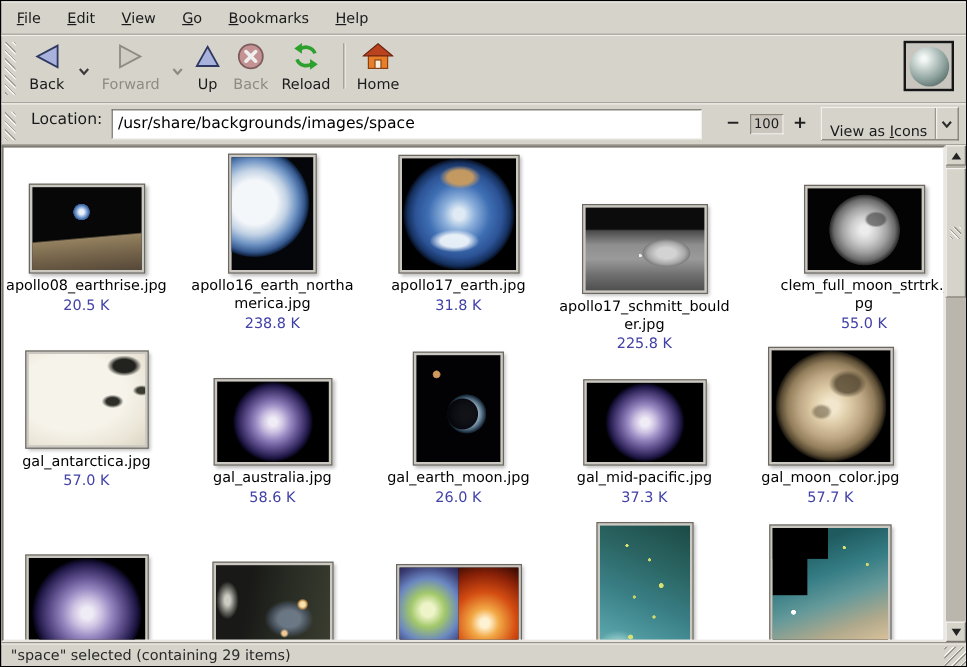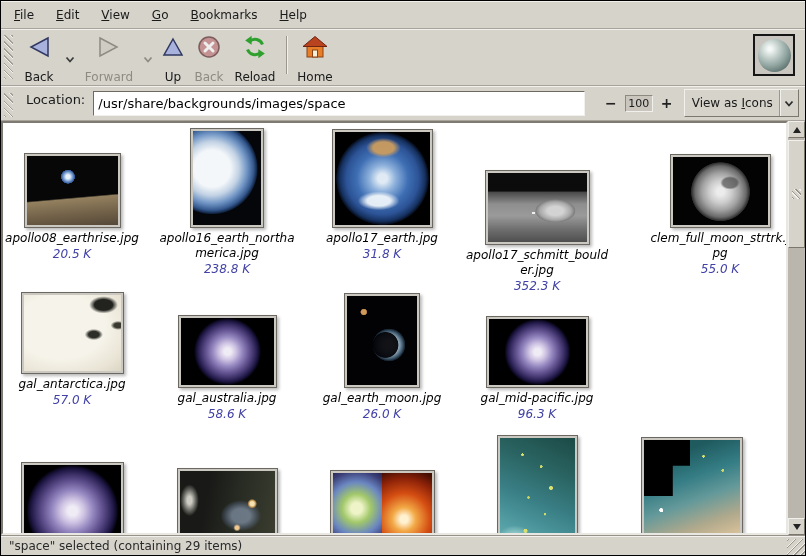--- a/index.html
+++ b/index.html
@@ -16,49 +16,49 @@
   .mn { text-decoration:underline; }
 
   
   .toolbar { height:57px; display:flex; align-items:flex-start; padding:3px 4px 0 2px;
              border-bottom:1px solid #a8a49b; box-shadow:inset 0 1px 0 #f2f0ec; }
   .handle { width:9px; height:44px; margin:3px 3px 0 1px;
             background:repeating-linear-gradient(45deg,#f4f2ee 0 1px,#a39f96 1px 2px,var(--chrome) 2px 5px); }
   .handle.short { height:24px; margin-top:4px; }
   .tbtn { display:flex; flex-direction:column; align-items:center; justify-content:flex-start; padding-top:2px; }
   .tbtn .ticon { height:26px; display:flex; align-items:center; justify-content:center; }
-  .tbtn .tlabel { margin-top:10px; line-height:14px;text-align:center; }
+  .tbtn .tlabel { margin-top:3px; line-height:14px;text-align:center; }
   .tlabel.disabled { color:#8e8b83; }
   .tchev { width:16px; display:flex; justify-content:center; align-self:flex-start; margin-top:20px; }
   .tsep { width:1px; height:38px; background:#9b978e; box-shadow:1px 0 0 #f2f0ec; margin:4px 6px 0 6px; }
   .throbber-frame { margin-left:auto; margin-right:6px; margin-top:2px; width:42px; height:42px;
                     border:2px solid #161616; background:#c9c6bf; display:flex; align-items:center; justify-content:center; }
   .throbber { width:33px; height:33px; border-radius:50%;
               background:radial-gradient(circle at 36% 30%, #f4f8f6 0 6%, #c6d2ce 28%, #90a4a0 55%, #5d716e 80%, #32403e 100%); }
 
   
   .locationbar { height:35px; display:flex; align-items:center; padding:0 6px 0 2px;
                  border-bottom:1px solid #a8a49b; box-shadow:inset 0 1px 0 #f2f0ec; }
   .loc-label { margin:0 8px 8px 10px; white-space:nowrap; font-size:13px; }
   .loc-entry { width:498px; height:25px; border:1px solid #655;
                border-color:#6e6a61 #f2f0ec #f2f0ec #6e6a61; background:#fff;
                font-family:inherit; font-size:13px; padding:0 4px; color:#000; }
   .zoom-group { display:flex; align-items:center; margin-left:18px; gap:6px; }
   .zoom-btn { font-weight:bold; font-size:14px; color:#222; padding:0 2px; cursor:default; }
   .zoom-level { width:28px; height:17px; background:#cac6be; border:1px solid;
                 border-color:#8d897f #f2f0ec #f2f0ec #8d897f; text-align:center;
                 font-size:11px; line-height:15px; }
-  .combo { margin-left:10px; width:116px; height:28px; display:flex; align-items:center;
+  .combo { margin-left:10px; width:116px; height:28px; display:flex; align-items:flex-end;
            background:var(--chrome); border:1px solid; border-color:#f2f0ec #7b776d #7b776d #f2f0ec; }
   .combo-label { flex:1; text-align:center; white-space:nowrap; font-size:12px; }
   .combo-arrow { width:19px; height:100%; display:flex; align-items:center; justify-content:center;
                  border-left:1px solid #9b978e; box-shadow:inset 1px 0 0 #f2f0ec; }
 
   
-  .content-row { flex:1; display:flex; min-height:0;font-style:italic; }
+  .content-row { flex:1; display:flex; min-height:0; }
   .icon-view { flex:1; position:relative; overflow:hidden; background:var(--content_bg,#fff);
                border:2px solid; border-color:#7e7a71 #e9e7e1 #e9e7e1 #7e7a71; }
   .cell { position:absolute; width:146px; display:flex; flex-direction:column; align-items:center; }
   .ibox { display:flex; align-items:flex-end; justify-content:center; }
   .thumb { background:#cbc8c1; padding:2px; border:1px solid #6b6861; box-shadow:2px 2px 3px rgba(0,0,0,.28); }
   .art { display:block; }
   .fname { margin-top:3px; max-width:146px; word-break:break-all; text-align:center;
            font-size:12px; line-height:15px; color:#000; }
   .fsize { margin-top:1px; font-size:12px; line-height:15px; color:var(--file_size_text,#4141a7); text-align:center; }
 
@@ -287,21 +287,21 @@
         <div class="fname">apollo17_earth.jpg</div>
         <div class="fsize">31.8 K</div>
       </div>
       <div class="cell" style="left:461px;top:22px">
         <div class="ibox" style="height:100px">
             <div class="thumb">
               <div class="art art-moon-boulder" style="width:99px;height:69px"></div>
             </div>
           </div>
         <div class="fname">apollo17_schmitt_boulder.jpg</div>
-        <div class="fsize">352.3 K</div>
+        <div class="fsize">225.8 K</div>
       </div>
       <div class="cell" style="left:644px;top:5px">
         <div class="ibox" style="height:100px">
             <div class="thumb">
               <div class="art art-gray-moon" style="width:95px;height:68px"></div>
             </div>
           </div>
         <div class="fname">clem_full_moon_strtrk.jpg</div>
         <div class="fsize">55.0 K</div>
       </div>
@@ -333,21 +333,30 @@
         <div class="fname">gal_earth_moon.jpg</div>
         <div class="fsize">26.0 K</div>
       </div>
       <div class="cell" style="left:461px;top:163px">
         <div class="ibox" style="height:102px">
             <div class="thumb">
               <div class="art art-purple-earth" style="width:97px;height:66px"></div>
             </div>
           </div>
         <div class="fname">gal_mid-pacific.jpg</div>
-        <div class="fsize">96.3 K</div>
+        <div class="fsize">37.3 K</div>
+      </div>
+      <div class="cell" style="left:616px;top:163px">
+        <div class="ibox" style="height:102px">
+            <div class="thumb">
+              <div class="art art-color-moon" style="width:99px;height:93px"></div>
+            </div>
+          </div>
+        <div class="fname">gal_moon_color.jpg</div>
+        <div class="fsize">57.7 K</div>
       </div>
 
       <div class="cell" style="left:-4px;top:312px">
         <div class="ibox" style="height:125px">
             <div class="thumb">
               <div class="art art-purple-earth" style="width:97px;height:92px"></div>
             </div>
           </div>
       </div>
       <div class="cell" style="left:151px;top:312px">

